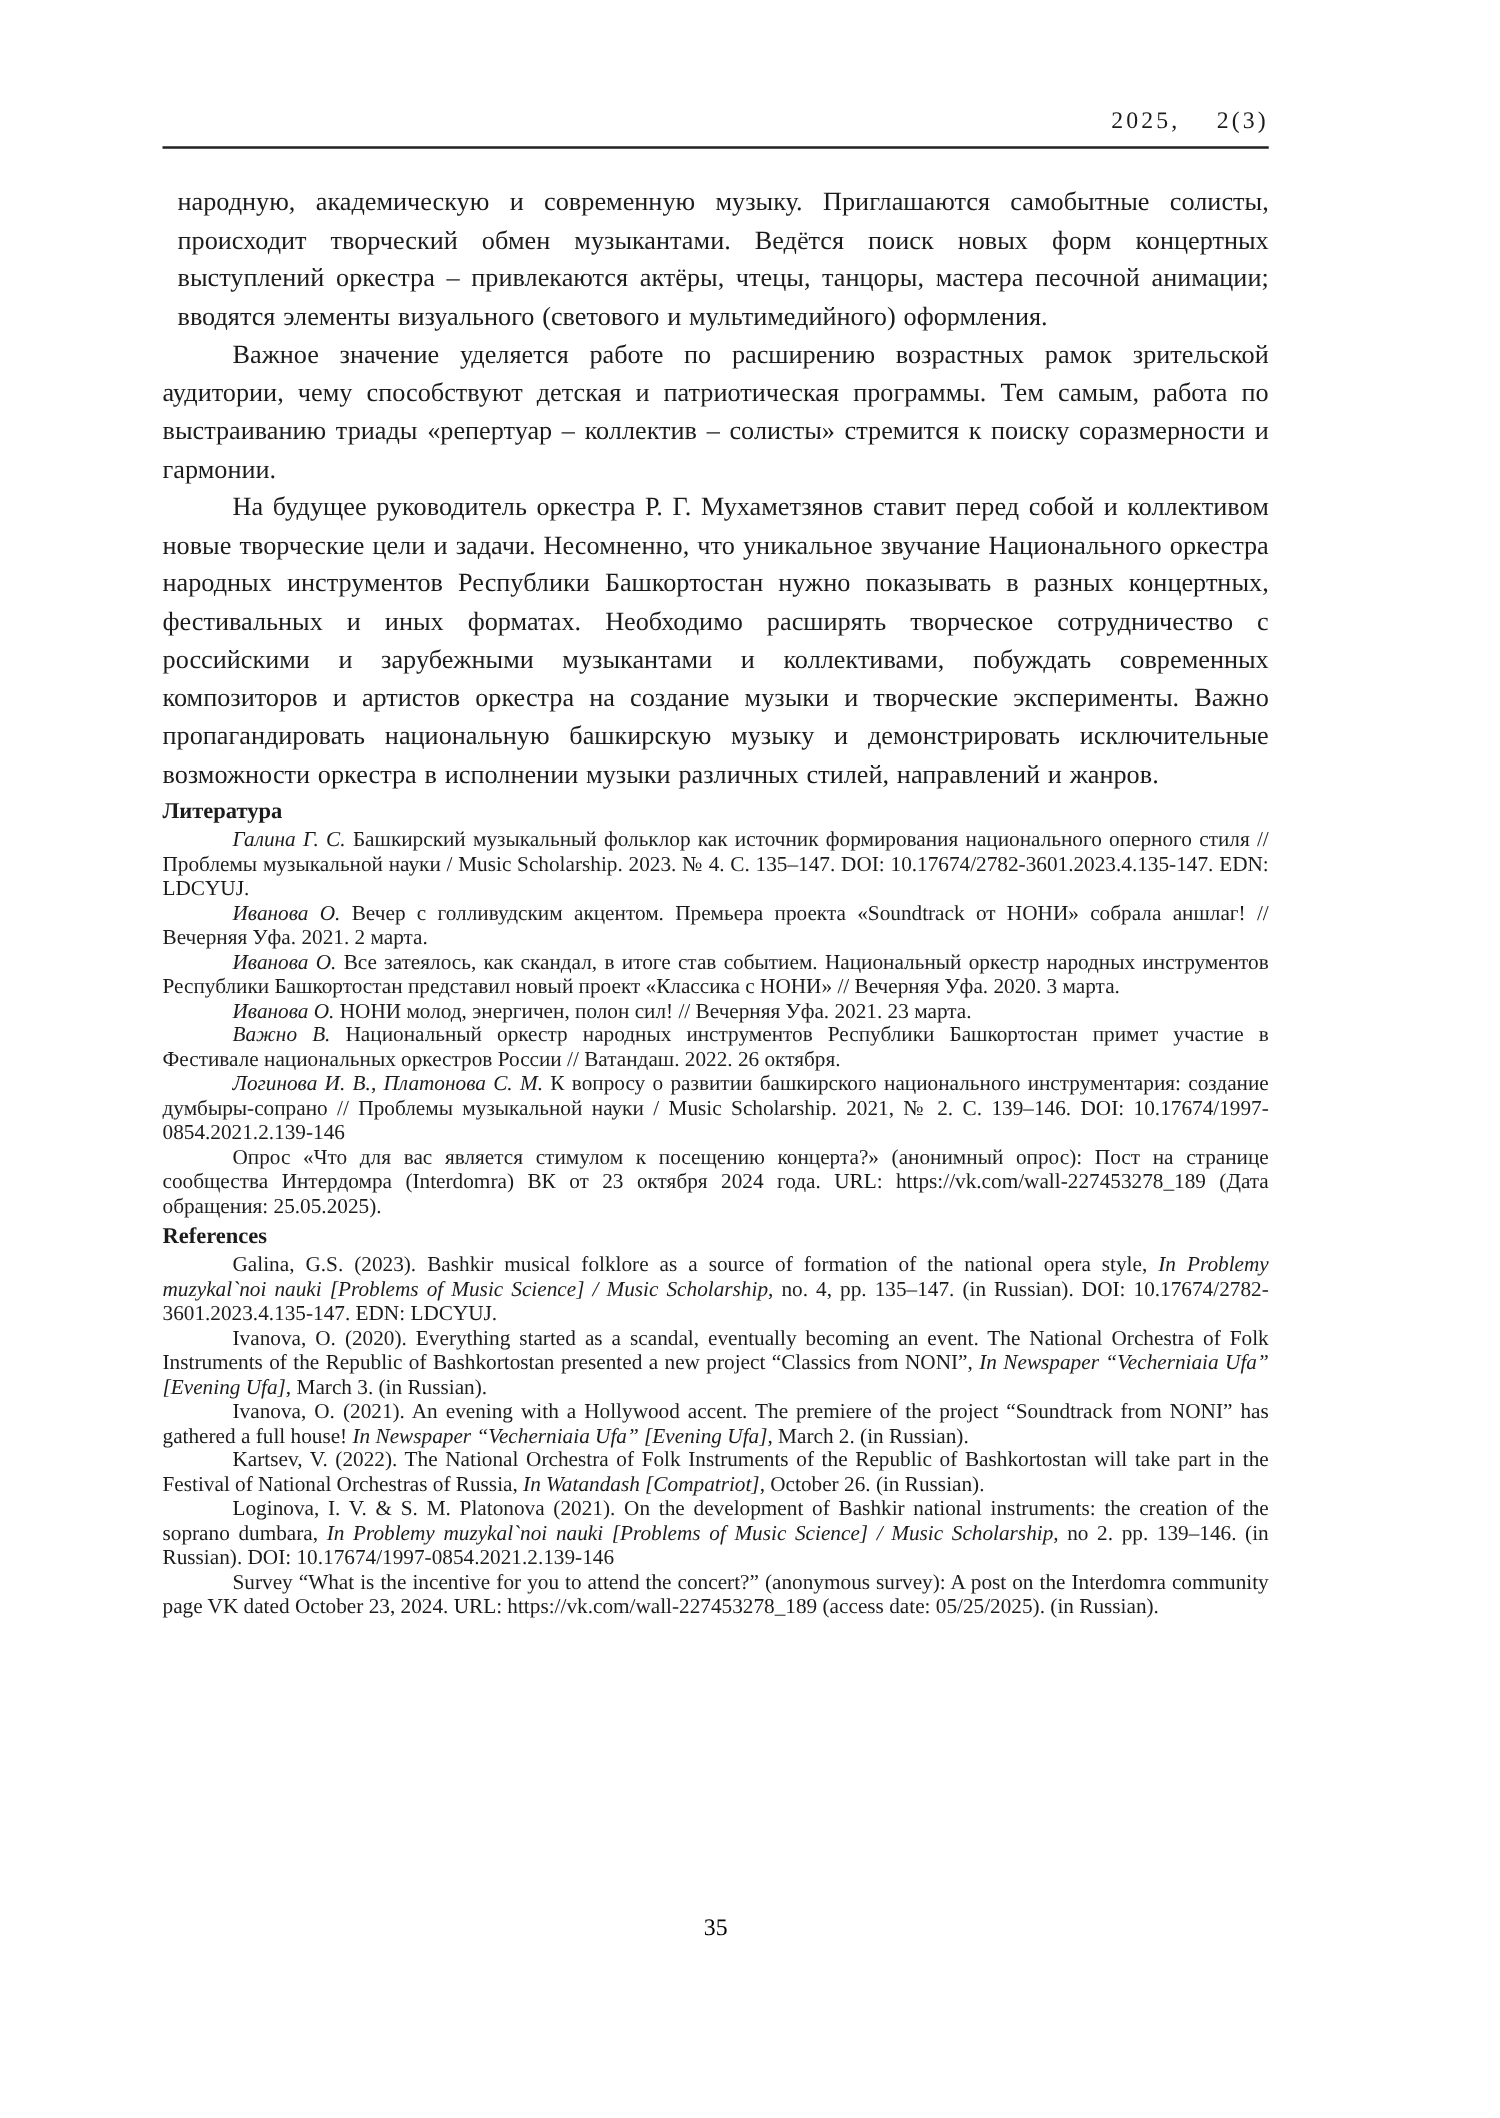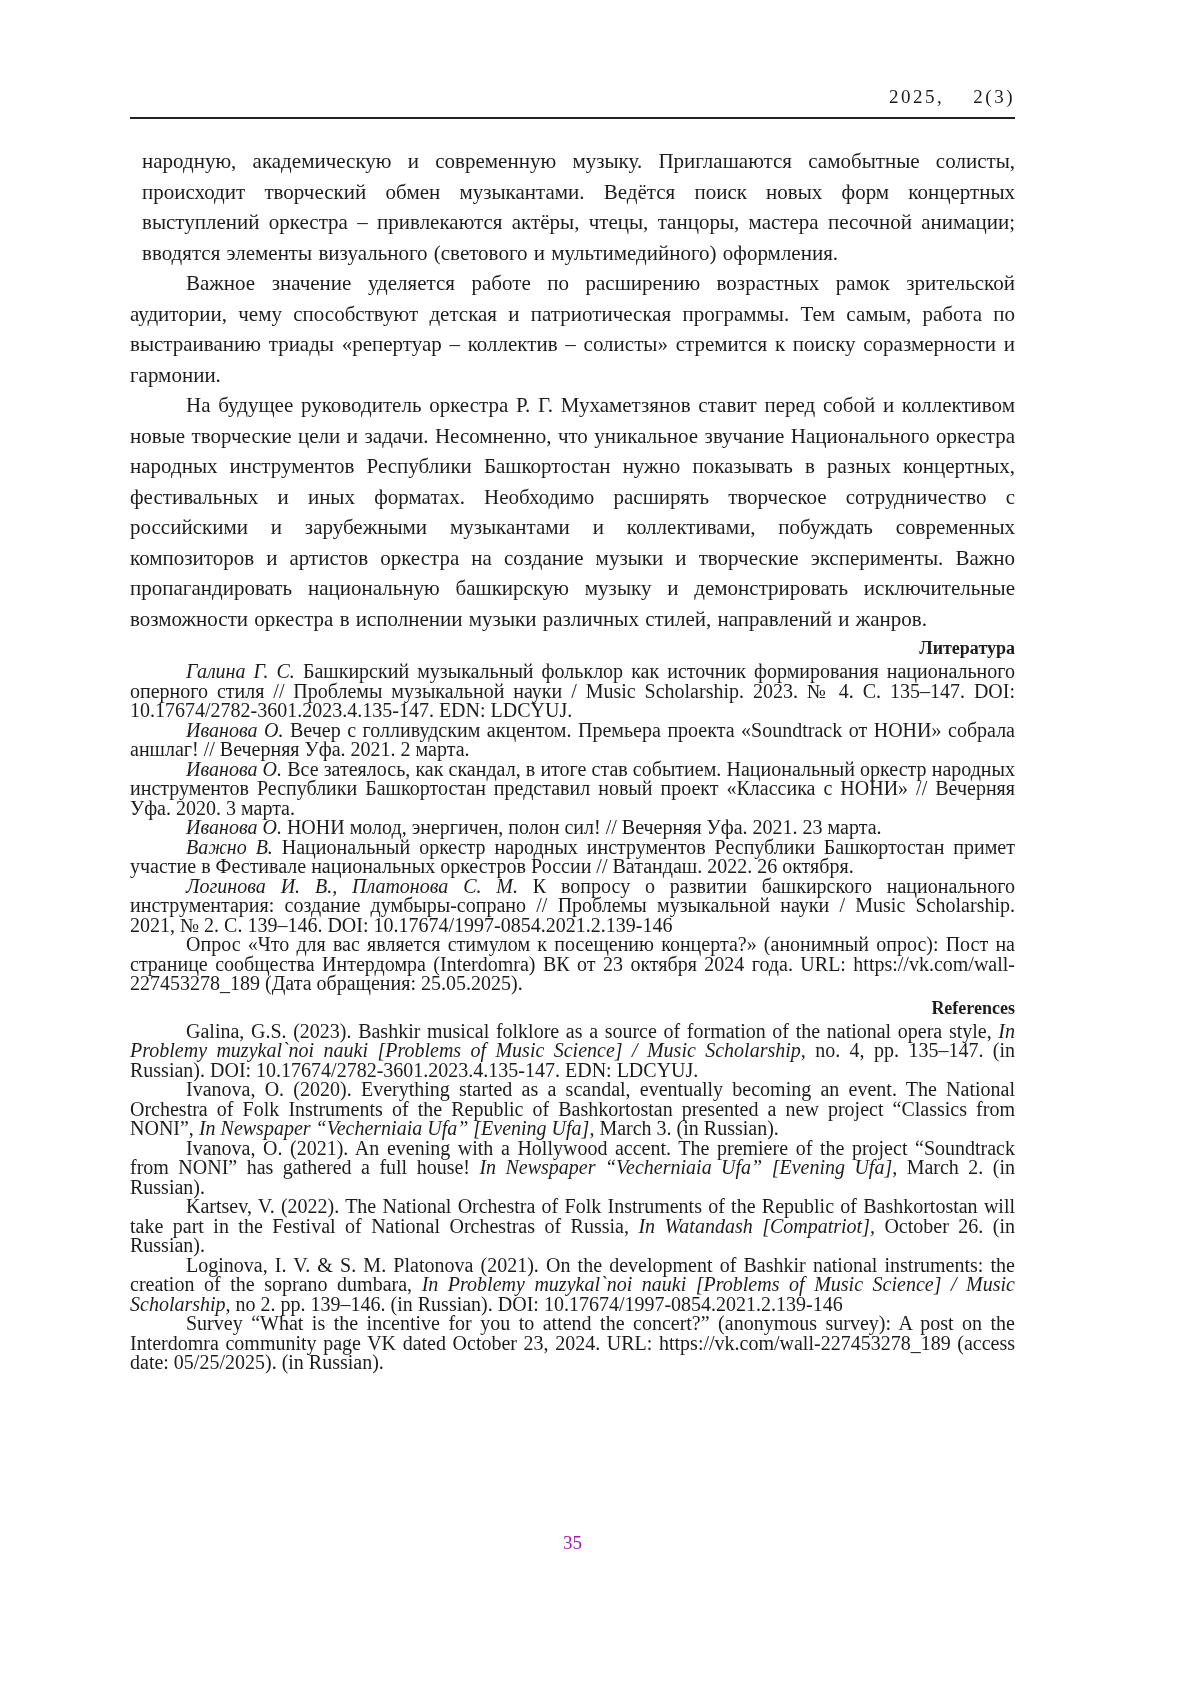--- a/index.html
+++ b/index.html
@@ -34,41 +34,41 @@
   }
   .body-par {
     font-size: 21px;
     line-height: 30.5px;
     text-align: justify;
     text-indent: 56px;
     word-spacing: 1px;
   }
   .body-par.no-indent { text-indent: 0; margin-left: 12px; }
   .section-heading {
-    text-align: right;
+    text-align: left;
     font-size: 18px;
     line-height: 22px;
     font-weight: bold;
     margin: 3px 0 3px 0;
   }
   .ref {
-    font-size: 20px;
+    font-size: 17px;
     line-height: 19.5px;
     text-align: justify;
     text-indent: 56px;
   }
   .ref em { font-style: italic; }
   .page-number {
     position: absolute;
     top: 1532px;
     left: 130px;
     width: 885px;
     text-align: center;
     font-size: 19px;
-    color: #a21caf;
+    color: #000000;
   }
 </style>
 </head>
 <body>
 
 <div class="page">
 
   <header class="page-header">
     <span class="issue">2025,    2(3)</span>
     <hr class="header-rule">

